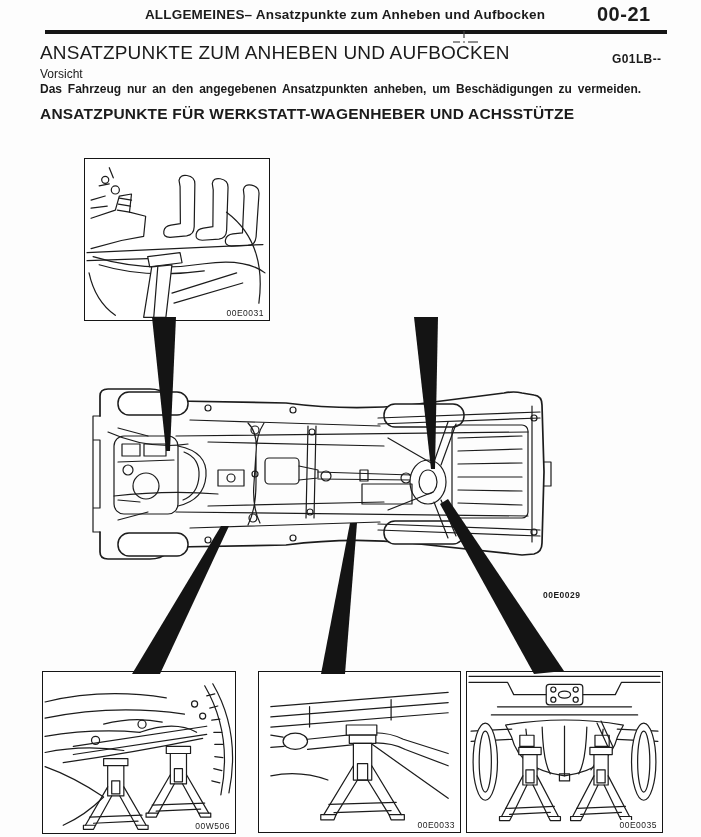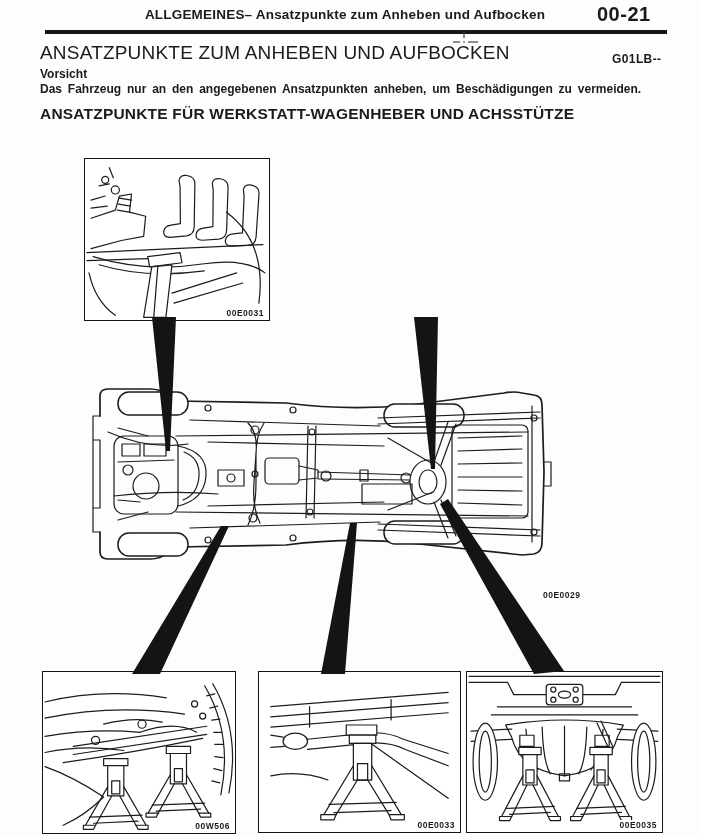--- a/index.html
+++ b/index.html
@@ -11,28 +11,28 @@
   .abs{position:absolute;}
   
   .hdr-center{left:100px;top:7px;width:490px;text-align:center;
     font-size:13.5px;font-weight:700;letter-spacing:.2px;white-space:nowrap;}
   .hdr-topic{margin-left:0;}
   .hdr-page-num{left:597px;top:3px;font-size:20px;font-weight:700;letter-spacing:.5px;}
   .hdr-rule{left:45px;top:30px;width:622px;height:4px;background:#161616;}
   
   .doc-title{left:40px;top:42px;font-size:19px;font-weight:400;letter-spacing:.2px;white-space:nowrap;}
   .doc-code{left:612px;top:52px;font-size:12px;font-weight:700;letter-spacing:.4px;}
-  .caution-label{left:40px;top:67px;font-size:12px;font-weight:700;}
+  .caution-label{left:40px;top:67px;font-size:12px;font-weight:400;}
   .caution-text{left:40px;top:82px;width:650px;font-size:12px;font-weight:700;word-spacing:2.5px;white-space:nowrap;}
   .section-heading{left:40px;top:105px;font-size:15.5px;font-weight:700;letter-spacing:.2px;white-space:nowrap;}
   .reg-mark{left:452px;top:30px;width:28px;height:16px;}
   
   .fig-box{background:#fff;border:1.7px solid #151515;z-index:2;}
   .fig-box svg{position:absolute;left:0;top:0;width:100%;height:100%;}
-  .fig-code{position:absolute;right:5px;bottom:2px;font-size:8.5px;font-weight:700;
+  .fig-code{position:absolute;right:5px;bottom:2px;font-size:8.5px;font-weight:400;
     letter-spacing:.5px;background:#fff;padding-left:3px;z-index:3;}
   .box-tl{left:84px;top:158px;width:184px;height:161px;}
   .box-tr{left:342px;top:158px;width:186px;height:161px;}
   .box-bl{left:42px;top:671px;width:192px;height:161px;}
   .box-bm{left:258px;top:671px;width:180px;height:160px;padding-left:21px;}
   .box-br{left:466px;top:671px;width:195px;height:160px;}
   .chassis-wrap{left:88px;top:378px;width:470px;height:192px;z-index:1;}
   .chassis-code{left:543px;top:590px;font-size:8.5px;font-weight:700;letter-spacing:.5px;}
   
   .wedges{left:0;top:0;width:701px;height:837px;z-index:4;pointer-events:none;}

